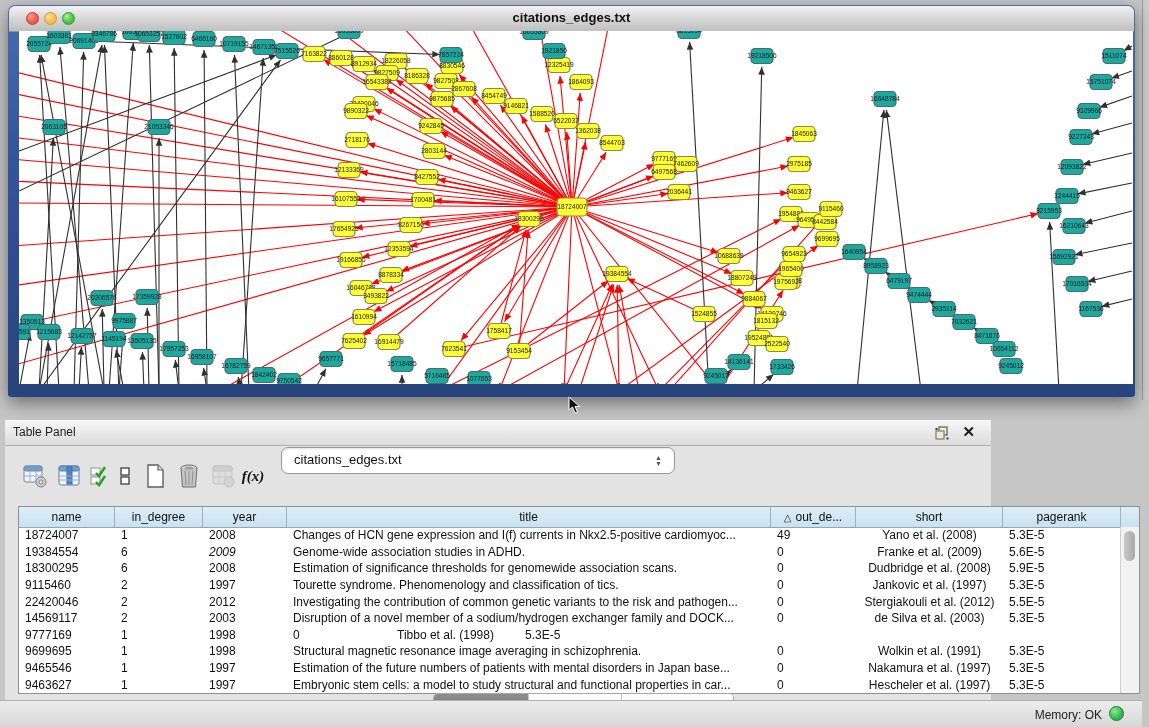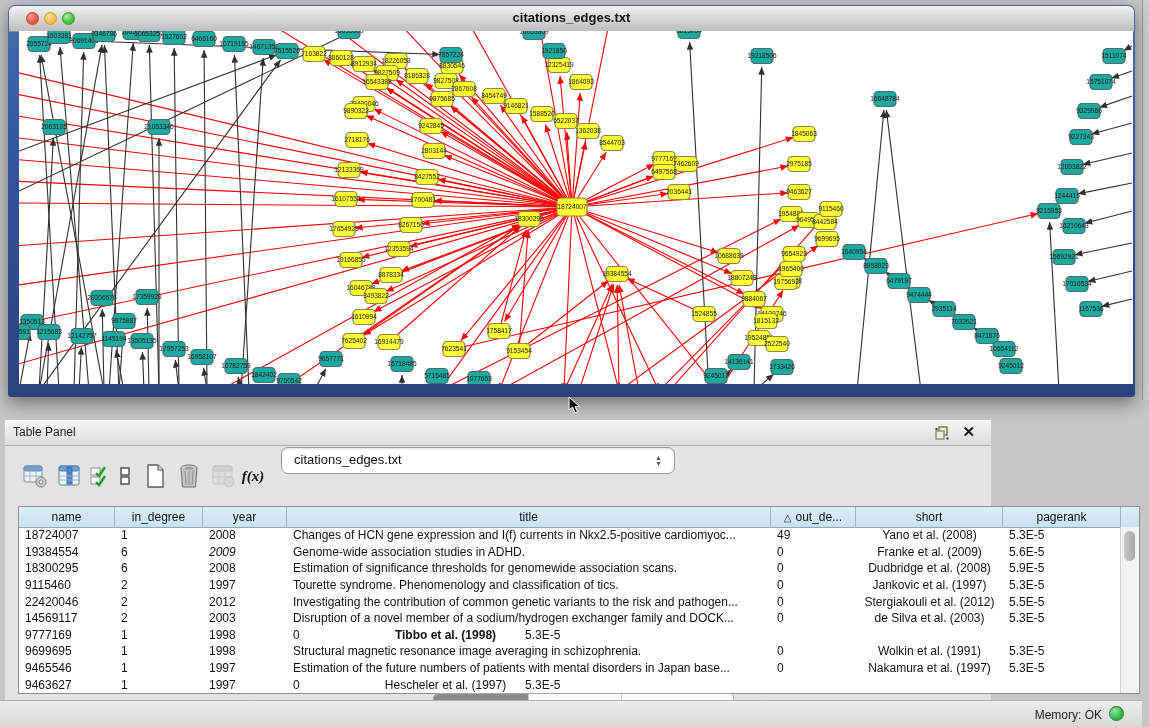--- a/index.html
+++ b/index.html
@@ -925,21 +925,21 @@
               <div class="td" style="width: 484px;">Disruption of a novel member of a sodium/hydrogen exchanger family and DOCK...</div>
               <div class="td" style="width: 85px;">0</div>
               <div class="td center" style="width: 147px;">de Silva et al. (2003)</div>
               <div class="td" style="width: 118px;">5.3E-5</div>
             </div>
             <div class="trow">
               <div class="td" style="width: 96px;">9777169</div>
               <div class="td" style="width: 88px;">1</div>
               <div class="td" style="width: 84px;">1998</div>
               <div class="td" style="width: 85px;">0</div>
-              <div class="td center" style="width: 147px; font-weight: bold;">Tibbo et al. (1998)</div>
+              <div class="td center" style="width: 147px;">Tibbo et al. (1998)</div>
               <div class="td" style="width: 118px;">5.3E-5</div>
             </div>
             <div class="trow">
               <div class="td" style="width: 96px;">9699695</div>
               <div class="td" style="width: 88px;">1</div>
               <div class="td" style="width: 84px;">1998</div>
               <div class="td" style="width: 484px;">Structural magnetic resonance image averaging in schizophrenia.</div>
               <div class="td" style="width: 85px;">0</div>
               <div class="td center" style="width: 147px;">Wolkin et al. (1991)</div>
               <div class="td" style="width: 118px;">5.3E-5</div>
@@ -950,20 +950,21 @@
               <div class="td" style="width: 84px;">1997</div>
               <div class="td" style="width: 484px;">Estimation of the future numbers of patients with mental disorders in Japan base...</div>
               <div class="td" style="width: 85px;">0</div>
               <div class="td center" style="width: 147px;">Nakamura et al. (1997)</div>
               <div class="td" style="width: 118px;">5.3E-5</div>
             </div>
             <div class="trow">
               <div class="td" style="width: 96px;">9463627</div>
               <div class="td" style="width: 88px;">1</div>
               <div class="td" style="width: 84px;">1997</div>
+              <div class="td" style="width: 484px;">Embryonic stem cells: a model to study structural and functional properties in car...</div>
               <div class="td" style="width: 85px;">0</div>
               <div class="td center" style="width: 147px;">Hescheler et al. (1997)</div>
               <div class="td" style="width: 118px;">5.3E-5</div>
             </div>
           </div>
         <div class="vscroll">
           <div class="vthumb"></div>
         </div>
       </div>
 

